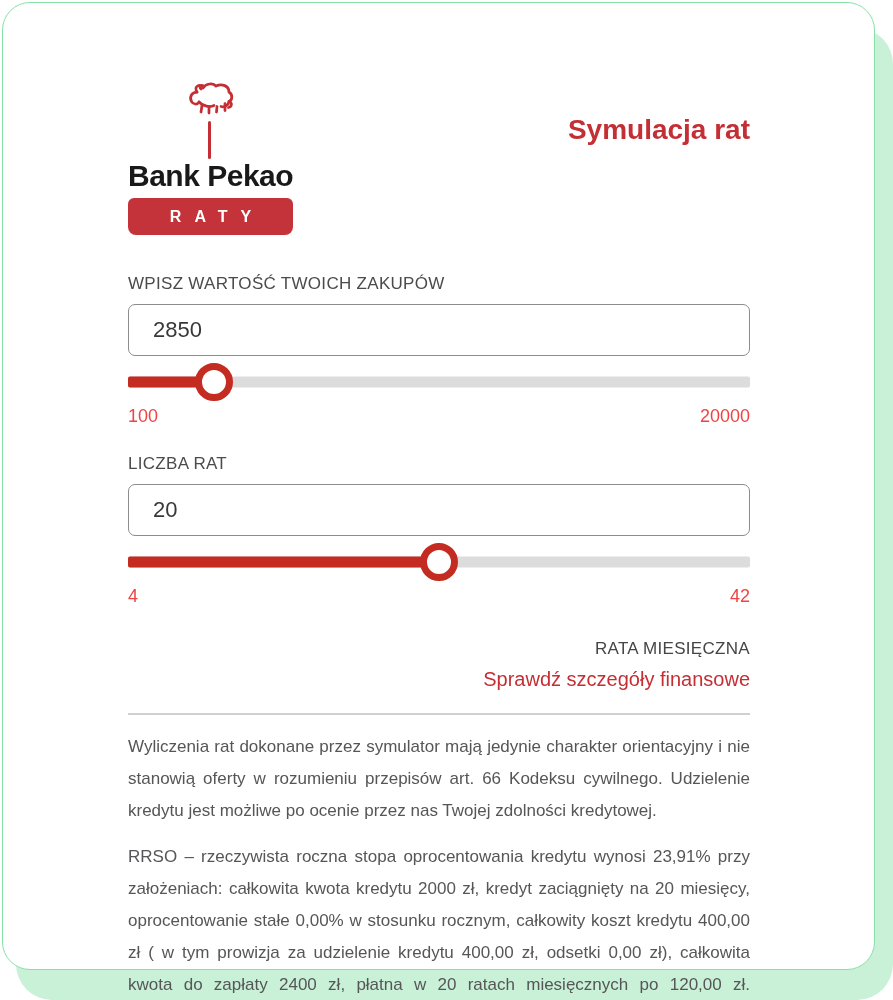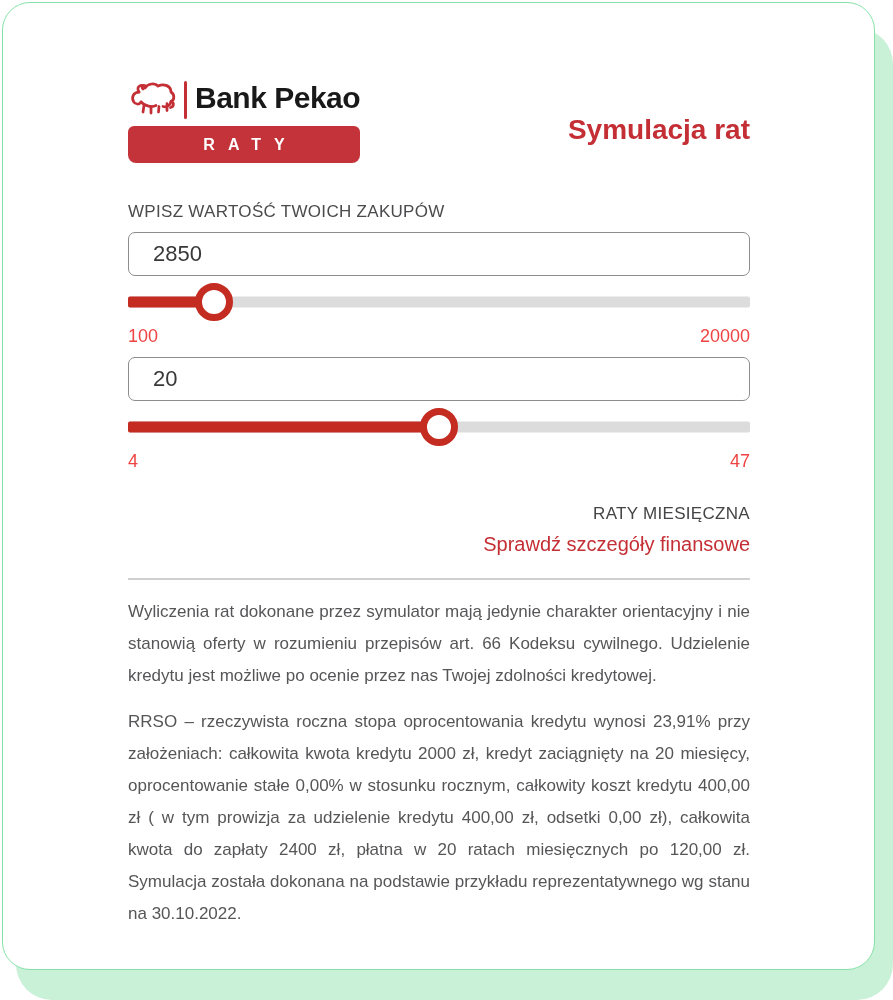--- a/index.html
+++ b/index.html
@@ -15,32 +15,32 @@
   *{margin:0;padding:0;box-sizing:border-box;}
   html,body{background:#ffffff;}
   body{font-family:"Liberation Sans", sans-serif;}
   .stage{position:relative;width:893px;height:1000px;overflow:hidden;background:#ffffff;}
   .card-shadow{position:absolute;left:16px;top:28px;right:0;bottom:0;background:var(--mint);border-radius:36px;}
   .card{position:absolute;left:2px;top:2px;right:18px;bottom:30px;background:#ffffff;border:1px solid var(--card-border);border-radius:28px;padding:78px 124px 0 125px;}
 
   
   .header{display:flex;justify-content:space-between;align-items:flex-start;}
   .brand{display:inline-block;}
-  .brand-top{display:flex;}
+  .brand-top{display:flex;align-items:center;flex-direction:column;}
   .bison{width:50px;height:40px;display:block;}
   .brand-divider{width:3px;height:38px;background:var(--brand-red);margin:0 8px 0 6px;border-radius:2px;}
   .brand-name{font-size:30px;font-weight:600;color:#191919;letter-spacing:-0.5px;white-space:nowrap;}
   .brand-banner{margin-top:5px;height:37px;border-radius:6px 6px 8px 8px;background:var(--banner-red);color:#ffffff;
     font-size:16px;font-weight:700;letter-spacing:13px;padding-left:13px;display:flex;align-items:center;justify-content:center;}
   .sim-title{margin-top:33px;font-size:28px;font-weight:700;color:var(--brand-red);}
 
   
   .section-label{margin-top:39px;font-size:17px;color:var(--label-gray);letter-spacing:0.3px;}
   .section-label.second{margin-top:27px;}
-  .text-input{display:block;margin-top:10px;width:100%;height:44px;border:1px solid #8d8d8d;border-radius:7px;
+  .text-input{display:block;margin-top:10px;width:100%;height:52px;border:1px solid #8d8d8d;border-radius:7px;
     font-family:"Liberation Sans",sans-serif;font-size:22px;color:#383838;padding:0 24px;background:#fff;outline:none;}
 
   .slider{position:relative;margin-top:6px;height:40px;cursor:pointer;}
   .slider-track{position:absolute;left:0;right:0;top:50%;transform:translateY(-50%);height:11px;background:var(--track-gray);border-radius:2px;}
   .slider-fill{position:absolute;left:0;top:0;bottom:0;width:0;background:var(--slider-red);border-radius:2px;}
   .slider-handle{position:absolute;top:50%;left:0;transform:translate(-50%,-50%);width:38px;height:38px;border-radius:50%;
     border:7px solid var(--slider-red);background:#ffffff;cursor:grab;}
   .minmax{display:flex;justify-content:space-between;margin-top:4px;font-size:18px;color:#ef4444;}
 
   
@@ -90,34 +90,35 @@
       <div class="slider-track">
         <div class="slider-fill" style="width: 13.8191%;"></div>
       </div>
       <div class="slider-handle" style="left: 13.8191%;"></div>
     </div>
     <div class="minmax">
       <span>100</span>
       <span>20000</span>
     </div>
 
+    <div class="section-label second">LICZBA RAT</div>
     <input class="text-input" type="text" value="20" style="">
     <div class="slider">
       <div class="slider-track">
         <div class="slider-fill" style="width: 50%;"></div>
       </div>
       <div class="slider-handle" style="left: 50%;"></div>
     </div>
     <div class="minmax">
       <span>4</span>
-      <span>47</span>
+      <span>42</span>
     </div>
 
     <div class="result">
-      <div class="result-label">RATY MIESIĘCZNA</div>
+      <div class="result-label">RATA MIESIĘCZNA</div>
       <a href="#" class="result-link">Sprawdź szczegóły finansowe</a>
     </div>
 
     <div class="divider"></div>
 
     <div class="disclaimer">
       <p class="p1">Wyliczenia rat dokonane przez symulator mają jedynie charakter orientacyjny i nie stanowią oferty w rozumieniu przepisów art. 66 Kodeksu cywilnego. Udzielenie kredytu jest możliwe po ocenie przez nas Twojej zdolności kredytowej.</p>
       <p class="p2">RRSO – rzeczywista roczna stopa oprocentowania kredytu wynosi 23,91% przy założeniach: całkowita kwota kredytu 2000 zł, kredyt zaciągnięty na 20 miesięcy, oprocentowanie stałe 0,00% w stosunku rocznym, całkowity koszt kredytu 400,00 zł ( w tym prowizja za udzielenie kredytu 400,00 zł, odsetki 0,00 zł), całkowita kwota do zapłaty 2400 zł, płatna w 20 ratach miesięcznych po 120,00 zł. Symulacja została dokonana na podstawie przykładu reprezentatywnego wg stanu na 30.10.2022.</p>
     </div>
 

